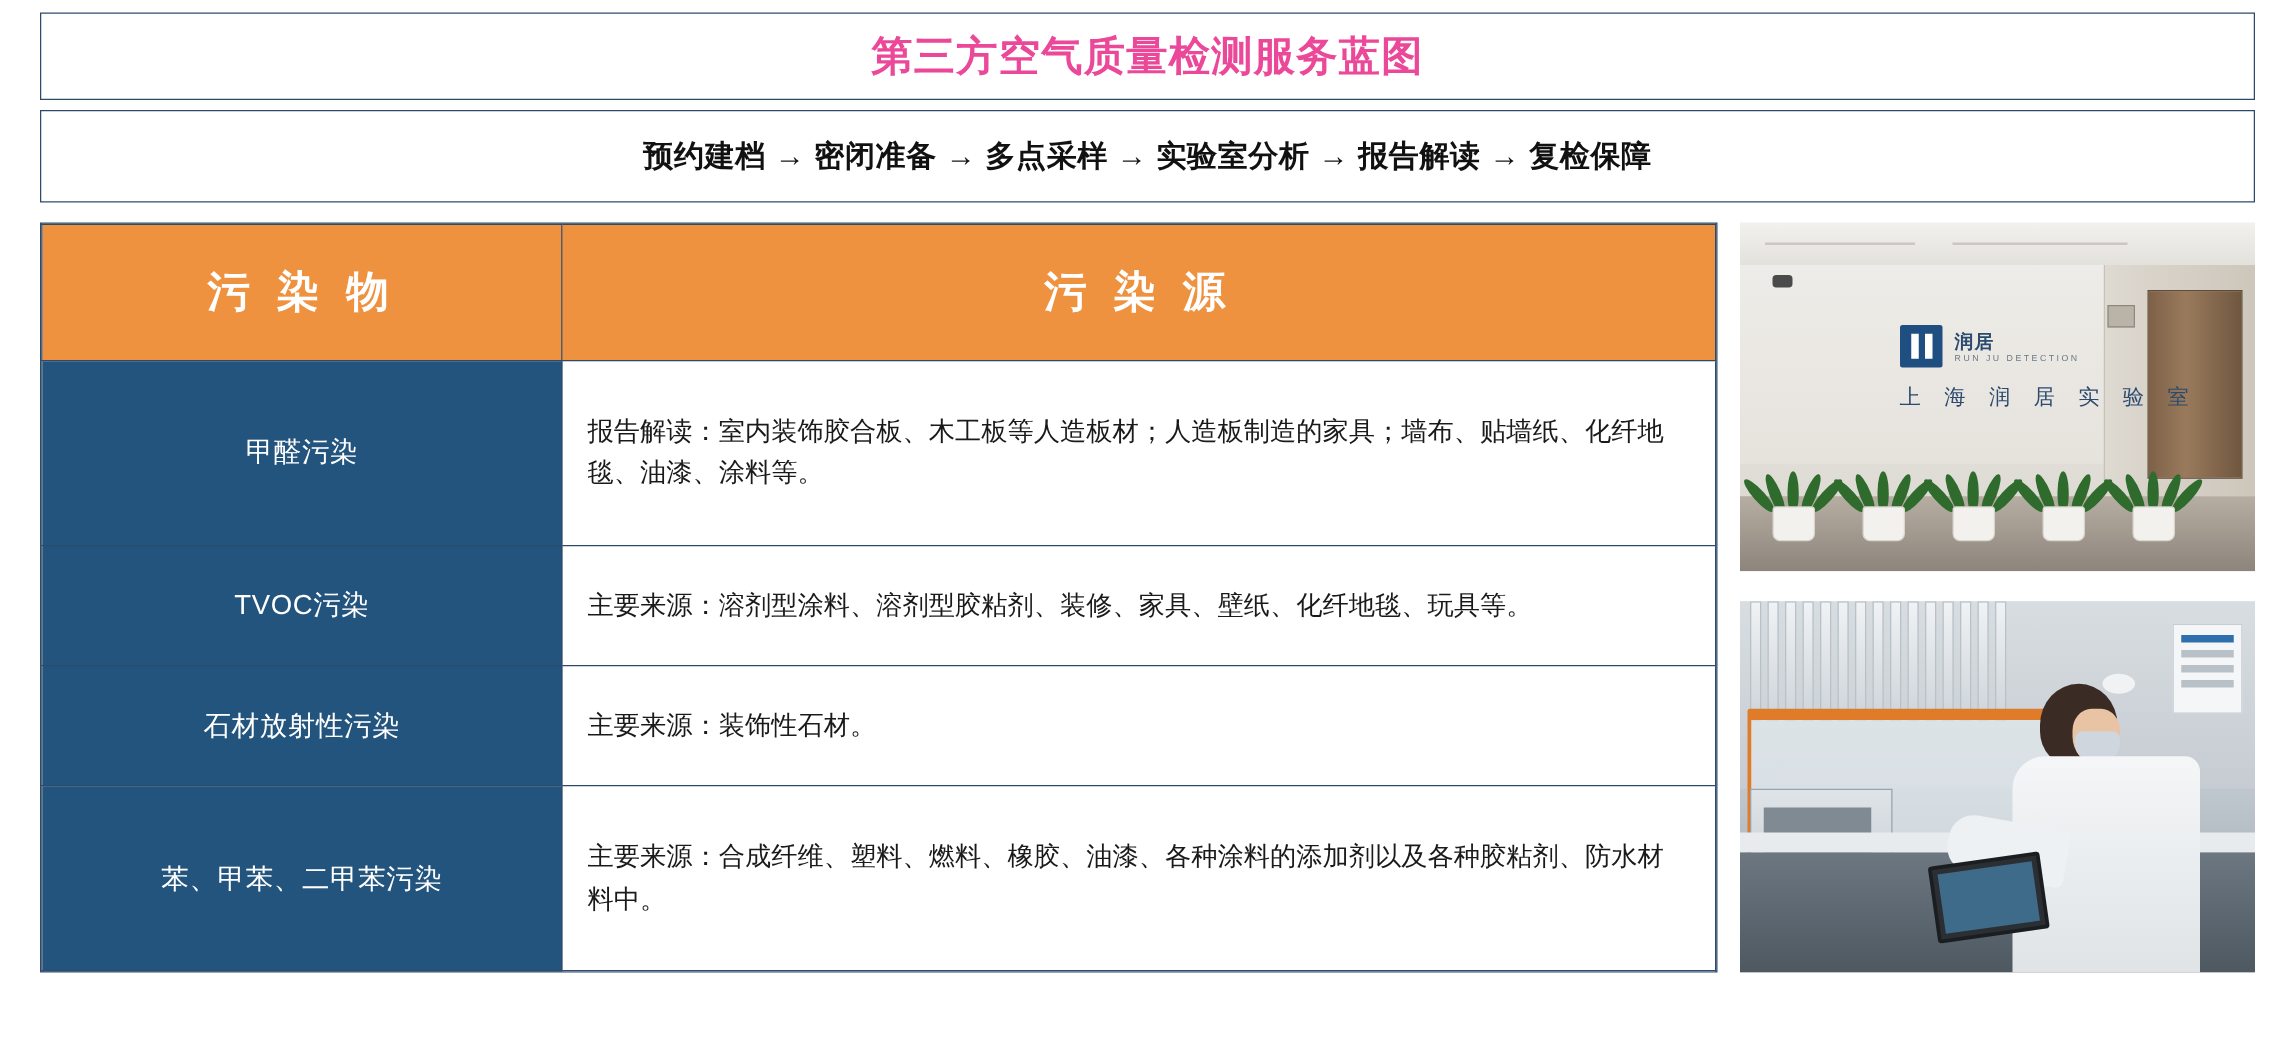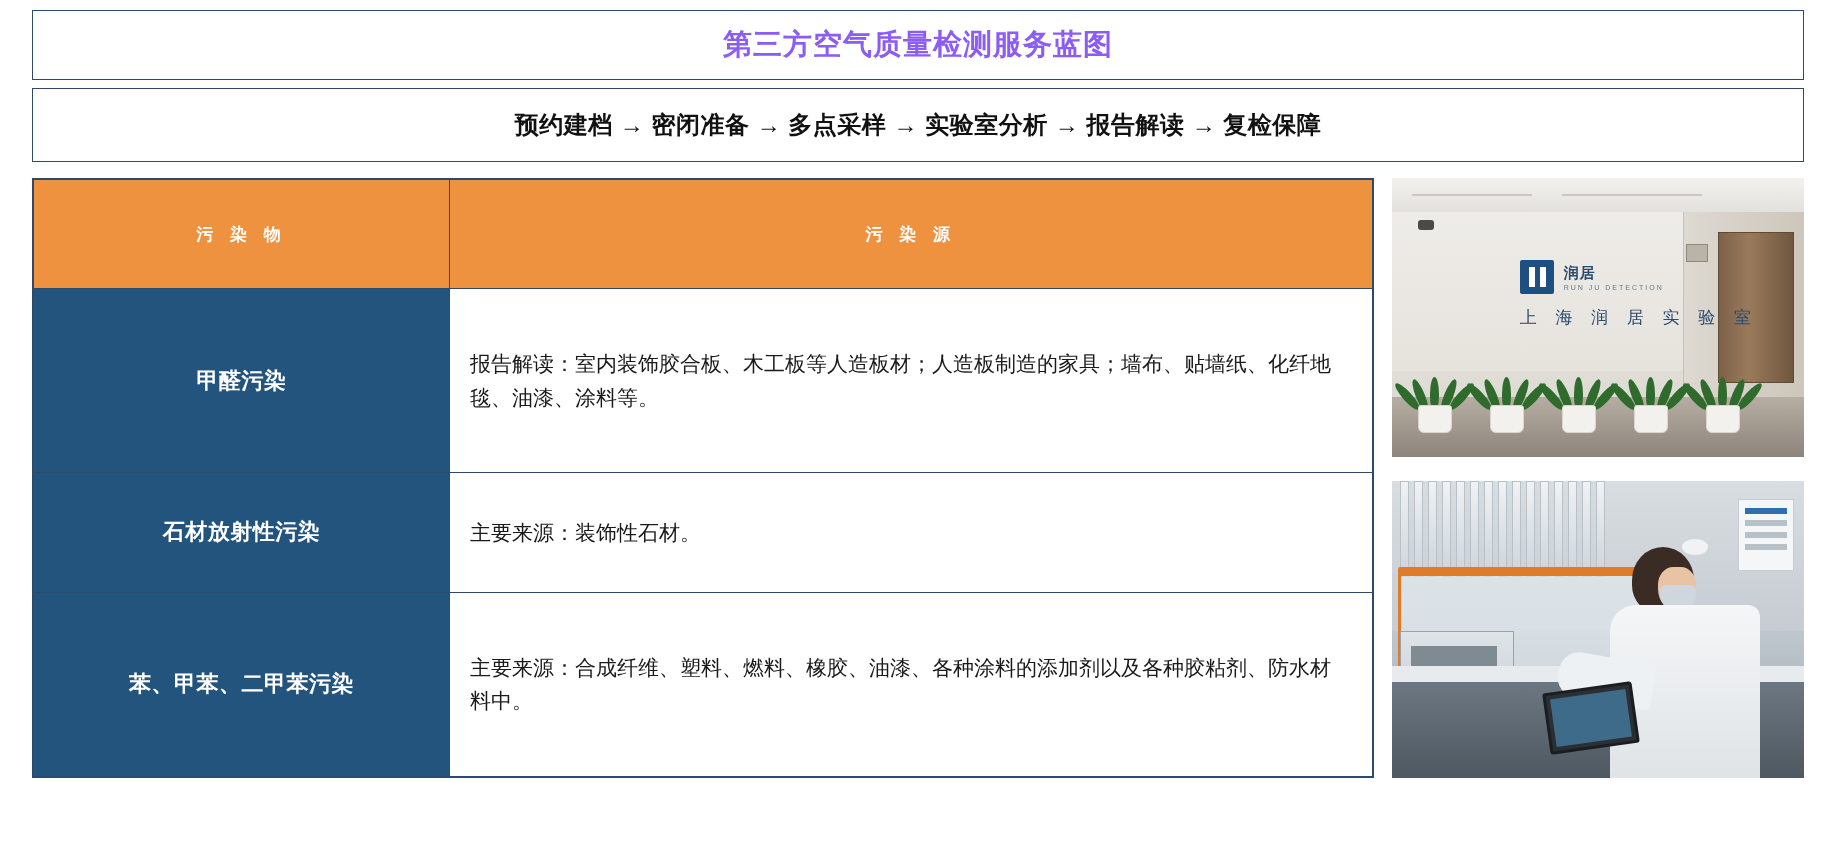--- a/index.html
+++ b/index.html
@@ -26,24 +26,24 @@
   .title-box {
     box-sizing: border-box;
     width: 100%;
     height: 70px;
     border: 1px solid #2e4a6b;
     display: flex;
     align-items: center;
     justify-content: center;
   }
   .title-text {
-    font-size: 29px;
+    font-size: 33px;
     font-weight: bold;
     letter-spacing: 1px;
-    color: #8b5cf6;
+    color: #ec4899;
   }
 
   
   .flow-box {
     box-sizing: border-box;
     width: 100%;
     height: 74px;
     margin-top: 8px;
     border: 1px solid #2e4a6b;
     display: flex;
@@ -78,33 +78,33 @@
     table-layout: fixed;
   }
   table.pollutants th,
   table.pollutants td {
     border: 1px solid #2e4a6b;
     vertical-align: middle;
   }
   th.head {
     background: #ef9240;
     color: #ffffff;
-    font-size: 17px;
+    font-size: 34px;
     font-weight: bold;
     letter-spacing: 6px;
     height: 108px;
     padding: 0;
   }
   th.head.col-name { width: 415px; }
 
   td.name-cell {
     background: #22547d;
     color: #ffffff;
     font-size: 22px;
-    font-weight: bold;
+    font-weight: normal;
     text-align: center;
     padding: 6px 8px;
     letter-spacing: 0.5px;
   }
   td.source-cell {
     background: #ffffff;
     color: #1a1a1a;
     font-size: 21px;
     line-height: 1.6;
     padding: 14px 20px;
@@ -310,20 +310,24 @@
         <thead>
           <tr>
             <th class="head col-name">污 染 物</th>
             <th class="head">污 染 源</th>
           </tr>
         </thead>
         <tbody>
           <tr>
             <td class="name-cell">甲醛污染</td>
             <td class="source-cell">报告解读：室内装饰胶合板、木工板等人造板材；人造板制造的家具；墙布、贴墙纸、化纤地毯、油漆、涂料等。</td>
+          </tr>
+          <tr>
+            <td class="name-cell">TVOC污染</td>
+            <td class="source-cell">主要来源：溶剂型涂料、溶剂型胶粘剂、装修、家具、壁纸、化纤地毯、玩具等。</td>
           </tr>
           <tr>
             <td class="name-cell">石材放射性污染</td>
             <td class="source-cell">主要来源：装饰性石材。</td>
           </tr>
           <tr>
             <td class="name-cell">苯、甲苯、二甲苯污染</td>
             <td class="source-cell">主要来源：合成纤维、塑料、燃料、橡胶、油漆、各种涂料的添加剂以及各种胶粘剂、防水材料中。</td>
           </tr>
         </tbody>

